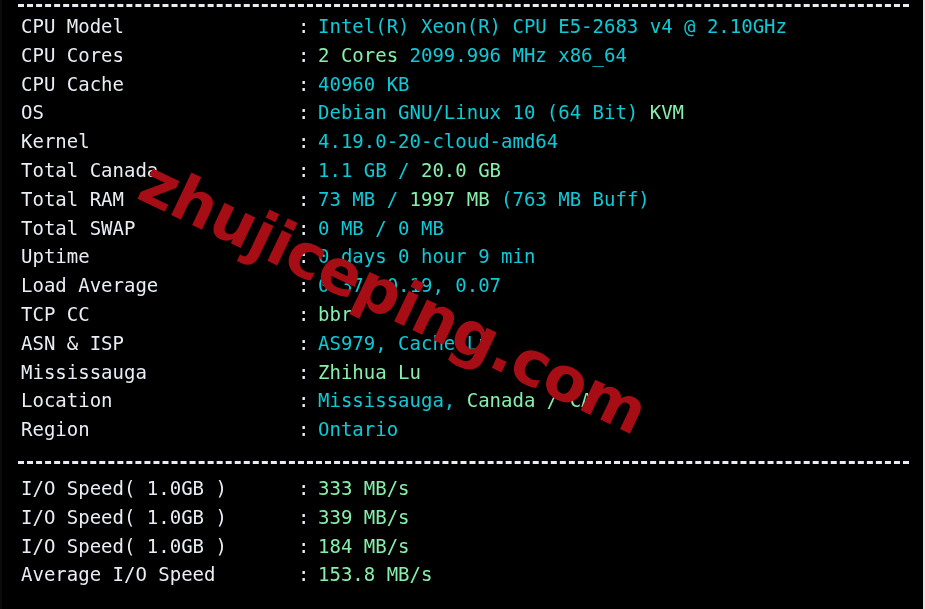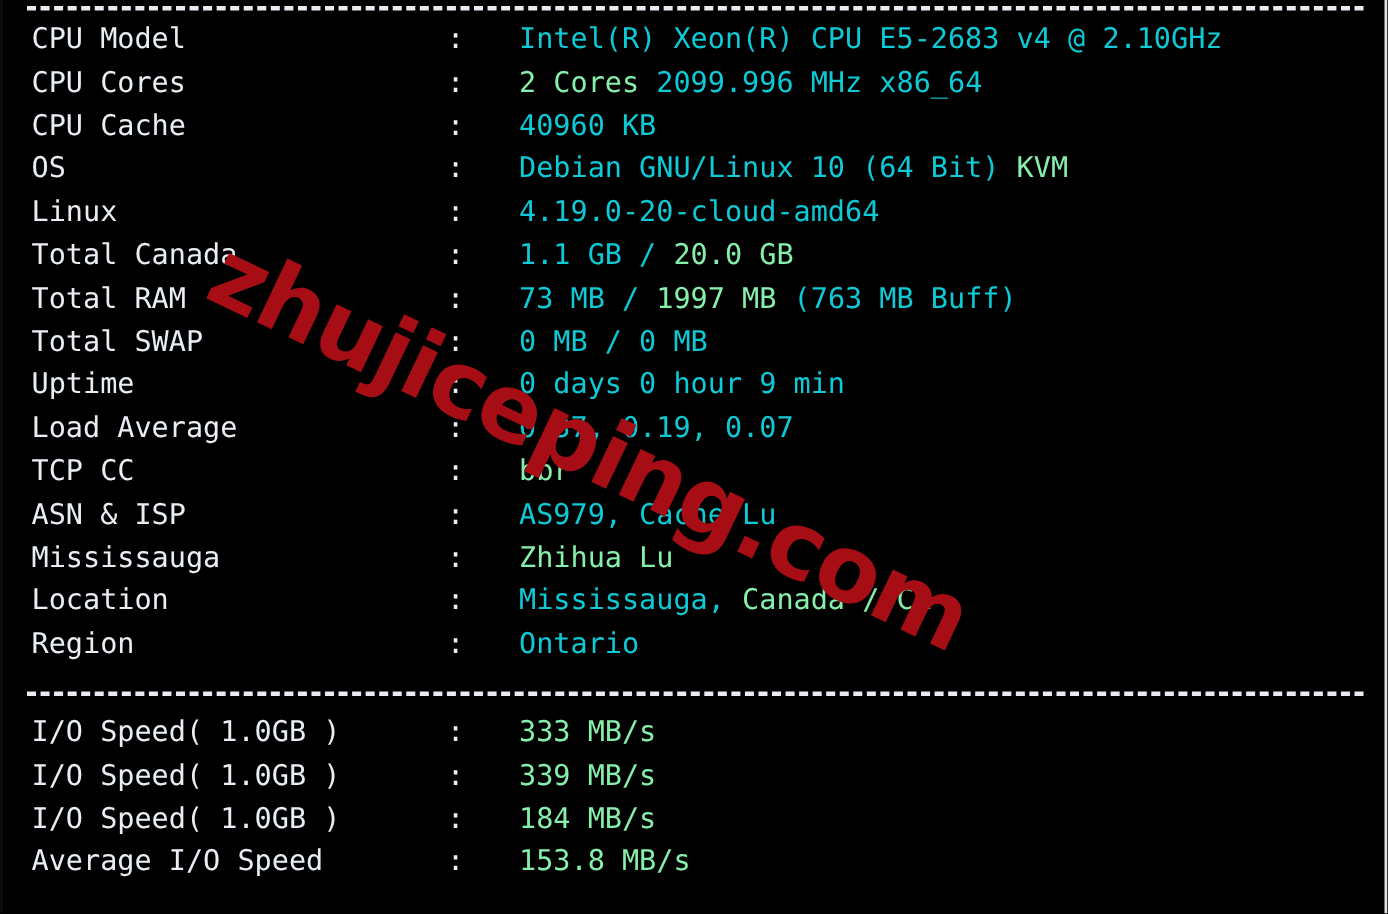--- a/index.html
+++ b/index.html
@@ -61,21 +61,20 @@
   .colon {
     position: absolute;
     left: 296px;
     color: #e9edf4;
   }
 
   .value {
     position: absolute;
     left: 316px;
     white-space: pre;
-    margin-left: 28px;
   }
 
   .c-cyan   { color: #0ec9d6; }
   .c-yellow { color: #86efac; }
 
   
   #watermark {
     position: absolute;
     left: 148px;
     top: 166px;
@@ -96,21 +95,21 @@
 
 <div id="terminal">
 
   <div class="sep sep-top"></div>
 
   <div class="report" id="system-info-block">
       <div class="line" style="top: 12px;"><span class="label">CPU Model</span><span class="colon">:</span><span class="value"><span class="c-cyan">Intel(R) Xeon(R) CPU E5-2683 v4 @ 2.10GHz</span></span></div>
       <div class="line" style="top: 40.8px;"><span class="label">CPU Cores</span><span class="colon">:</span><span class="value"><span class="c-yellow">2 Cores </span><span class="c-cyan">2099.996 MHz x86_64</span></span></div>
       <div class="line" style="top: 69.6px;"><span class="label">CPU Cache</span><span class="colon">:</span><span class="value"><span class="c-cyan">40960 KB</span></span></div>
       <div class="line" style="top: 98.4px;"><span class="label">OS</span><span class="colon">:</span><span class="value"><span class="c-cyan">Debian GNU/Linux 10 (64 Bit) </span><span class="c-yellow">KVM</span></span></div>
-      <div class="line" style="top: 127.2px;"><span class="label">Linux</span><span class="colon">:</span><span class="value"><span class="c-cyan">4.19.0-20-cloud-amd64</span></span></div>
+      <div class="line" style="top: 127.2px;"><span class="label">Kernel</span><span class="colon">:</span><span class="value"><span class="c-cyan">4.19.0-20-cloud-amd64</span></span></div>
       <div class="line" style="top: 156px;"><span class="label">Total Canada</span><span class="colon">:</span><span class="value"><span class="c-cyan">1.1 GB </span><span class="c-cyan">/ </span><span class="c-yellow">20.0 GB</span></span></div>
       <div class="line" style="top: 184.8px;"><span class="label">Total RAM</span><span class="colon">:</span><span class="value"><span class="c-cyan">73 MB </span><span class="c-cyan">/ </span><span class="c-yellow">1997 MB </span><span class="c-cyan">(763 MB Buff)</span></span></div>
       <div class="line" style="top: 213.6px;"><span class="label">Total SWAP</span><span class="colon">:</span><span class="value"><span class="c-cyan">0 MB / 0 MB</span></span></div>
       <div class="line" style="top: 242.4px;"><span class="label">Uptime</span><span class="colon">:</span><span class="value"><span class="c-cyan">0 days 0 hour 9 min</span></span></div>
       <div class="line" style="top: 271.2px;"><span class="label">Load Average</span><span class="colon">:</span><span class="value"><span class="c-cyan">0.37, 0.19, 0.07</span></span></div>
       <div class="line" style="top: 300px;"><span class="label">TCP CC</span><span class="colon">:</span><span class="value"><span class="c-yellow">bbr</span></span></div>
       <div class="line" style="top: 328.8px;"><span class="label">ASN &amp; ISP</span><span class="colon">:</span><span class="value"><span class="c-cyan">AS979, Cache Lu</span></span></div>
       <div class="line" style="top: 357.6px;"><span class="label">Mississauga</span><span class="colon">:</span><span class="value"><span class="c-yellow">Zhihua Lu</span></span></div>
       <div class="line" style="top: 386.4px;"><span class="label">Location</span><span class="colon">:</span><span class="value"><span class="c-cyan">Mississauga, </span><span class="c-yellow">Canada / CA</span></span></div>
       <div class="line" style="top: 415.2px;"><span class="label">Region</span><span class="colon">:</span><span class="value"><span class="c-cyan">Ontario</span></span></div>

